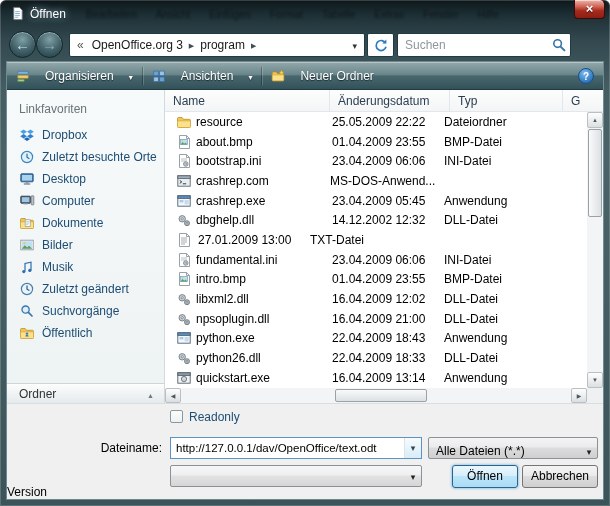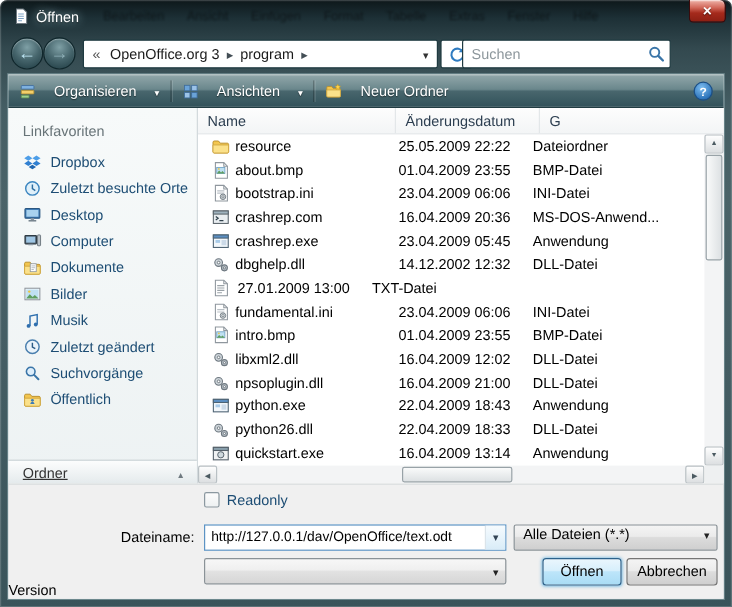--- a/index.html
+++ b/index.html
@@ -29,21 +29,21 @@
   .i-back::after{content:"←";color:#bfe6f5;font-size:15px;line-height:25px;}
   .i-fwd::after{content:"→";color:#8fb0b8;font-size:15px;line-height:25px;}
   .addressbar{position:absolute;left:62px;top:5px;width:296px;height:24px;background:#fff;border:1px solid #1f3a40;border-radius:2px;display:flex;align-items:center;}
   .crumb-overflow{padding:0 4px 0 7px;color:#555;}
   .crumb{padding:0 4px;color:#1a1a1a;}
   .crumb-sep{padding:0 2px;color:#434e55;}
   .i-sep::after{content:"▶";font-size:7px;vertical-align:1px;}
   .addr-drop{margin-left:auto;padding:0 7px;color:#333;}
   .i-caret::after{content:"▾";font-size:9px;}
   .refresh-btn{position:absolute;left:360px;top:5px;width:27px;height:24px;background:#fff;border:1px solid #1f3a40;border-radius:2px;display:flex;align-items:center;justify-content:center;}
-  .searchbox{position:absolute;left:378px;top:5px;width:174px;height:24px;background:#fff;border:1px solid #1f3a40;border-radius:2px;display:flex;align-items:center;justify-content:center;}
+  .searchbox{position:absolute;left:390px;top:5px;width:174px;height:24px;background:#fff;border:1px solid #1f3a40;border-radius:2px;display:flex;align-items:center;justify-content:center;}
   .search-input{flex:1;min-width:0;border:none;outline:none;background:transparent;font:12px "Liberation Sans",sans-serif;padding-left:7px;color:#444;}
   .search-input::placeholder{color:#8d979c;opacity:1;}
   .search-ic{width:22px;height:16px;}
   
   .client{position:absolute;top:62px;left:7px;width:596px;height:437px;background:#f0f0f0;box-shadow:0 0 0 1px rgba(170,200,205,.45);}
   .toolbar{position:absolute;top:0;left:0;right:0;height:28px;display:flex;align-items:center;color:#fff;
     background:linear-gradient(180deg,#93a8ab 0%,#6a878c 46%,#48666d 52%,#32525a 100%);
     border-bottom:1px solid #203b41;box-shadow:inset 0 1px 0 rgba(255,255,255,.35);
     text-shadow:0 1px 1px rgba(0,0,0,.55);}
   .tb-btn{display:flex;align-items:center;gap:15px;padding:0 9px;height:100%;cursor:default;}
@@ -56,21 +56,21 @@
     background:radial-gradient(circle at 40% 30%,#7dbdf0,#2a71b8 75%);border:1px solid #1b4f86;
     color:#fff;text-align:center;text-shadow:none;}
   .i-help::after{content:"?";font-size:10px;font-weight:bold;line-height:14px;}
   
   .sidebar{position:absolute;left:0;top:28px;width:158px;height:313px;background:linear-gradient(180deg,#f7fafa,#edf2f3);border-right:1px solid #d3dadd;}
   .sb-header{padding:12px 0 8px 12px;color:#687478;}
   .sb-item{display:flex;align-items:center;gap:7px;height:22px;padding-left:12px;color:#1d4d74;cursor:default;}
   .sb-item .icon16{flex:none;}
   .folders-bar{position:absolute;left:0;bottom:0;width:157px;height:20px;display:flex;align-items:center;color:#333;
     background:linear-gradient(180deg,#fcfdfd,#e4eaec);border-top:1px solid #cdd5d8;}
-  .folders-label{padding-left:12px;text-decoration:underline;}
+  .folders-label{padding-left:12px;}
   .folders-chevron{margin-left:auto;margin-right:10px;color:#6f7a80;}
   .i-chevup::after{content:"▲";font-size:7px;}
   
   .listpane{position:absolute;left:158px;top:28px;width:438px;height:313px;background:#fff;}
   .list-header{position:absolute;top:0;left:0;right:0;height:22px;display:flex;background:linear-gradient(180deg,#fdfdfd,#f3f5f6);border-bottom:1px solid #e3e7e9;color:#2c3e50;}
   .lh-cell{display:flex;align-items:center;padding-left:8px;border-right:1px solid #e3e7e9;}
   .lh-c1{width:165px;}.lh-c2{width:120px;}.lh-c3{width:113px;}.lh-c4{width:24px;border-right:none;}
   .rows{position:absolute;top:22px;left:0;width:422px;bottom:15px;overflow:hidden;}
   .frow{height:19.7px;display:flex;align-items:center;white-space:nowrap;}
   .frow .icon16{flex:none;margin-left:11px;}
@@ -96,21 +96,21 @@
   
   .bottom-pane{position:absolute;left:0;top:341px;right:0;height:96px;background:#f0f0f0;border-top:1px solid #dadedf;}
   .readonly-row{position:absolute;left:163px;top:6px;display:flex;align-items:flex-start;gap:6px;}
   .checkbox{width:13px;height:13px;background:linear-gradient(180deg,#fcfcfc,#eef1f2);border:1px solid #8b98a0;border-radius:2px;}
   .readonly-label{color:#1d4d74;}
   .lbl-filename{position:absolute;left:0;top:37px;width:155px;text-align:right;}
   .lbl-version{position:absolute;left:0;top:65px;width:155px;text-align:left;margin-top:16px;}
   .filename-combo{position:absolute;left:163px;top:33px;width:252px;height:22px;background:#fff;border:1px solid #5c93c4;display:flex;align-items:center;}
   .filename-input{flex:1;min-width:0;border:none;outline:none;background:transparent;font:11.5px "Liberation Sans",sans-serif;padding-left:5px;}
   .combo-arrow-lite{width:17px;align-self:stretch;display:flex;align-items:center;justify-content:center;border-left:1px solid #dbe4ea;background:linear-gradient(180deg,#f6fbfe,#d9ecf8);color:#345;}
-  .filetype-combo{position:absolute;left:421px;top:33px;width:170px;height:22px;border:1px solid #8a9297;border-radius:2px;display:flex;align-items:flex-start;
+  .filetype-combo{position:absolute;left:421px;top:33px;width:170px;height:22px;border:1px solid #8a9297;border-radius:2px;display:flex;align-items:flex-end;
     background:linear-gradient(180deg,#f4f4f4 0%,#ebebeb 45%,#dcdcdc 50%,#cfcfcf 100%);}
   .version-combo{position:absolute;left:163px;top:61px;width:252px;height:22px;border:1px solid #8a9297;border-radius:2px;display:flex;align-items:center;
     background:linear-gradient(180deg,#f7f7f7 0%,#efefef 45%,#e2e2e2 50%,#d6d6d6 100%);}
   .combo-text{flex:1;padding-left:7px;white-space:nowrap;overflow:hidden;}
   .combo-arrow{width:16px;text-align:center;color:#222;}
   .open-btn{position:absolute;left:445px;top:61px;width:66px;height:23px;border:1px solid #2c628b;border-radius:3px;text-align:center;line-height:21px;
     background:linear-gradient(180deg,#eaf6fd 0%,#d7effc 45%,#bde5fa 50%,#a9dcf5 100%);box-shadow:0 0 3px rgba(61,161,219,.9);}
   .cancel-btn{position:absolute;left:515px;top:61px;width:76px;height:23px;border:1px solid #757575;border-radius:3px;text-align:center;line-height:21px;
     background:linear-gradient(180deg,#f4f4f4 0%,#ebebeb 45%,#dddddd 50%,#cfcfcf 100%);}
 </style>
@@ -322,20 +322,21 @@
       <div class="folders-bar">
         <span class="folders-label">Ordner</span>
         <span class="folders-chevron i-chevup"></span>
       </div>
     </div>
 
     <div class="listpane">
       <div class="list-header">
         <div class="lh-cell lh-c1">Name</div>
         <div class="lh-cell lh-c2">Änderungsdatum</div>
+        <div class="lh-cell lh-c3">Typ</div>
         <div class="lh-cell lh-c4">G</div>
       </div>
       <div class="rows" id="file-rows">
           <div class="frow">
             <span class="icon16">
               <svg viewBox="0 0 16 16">
                 <path d="M1.5 4.5c0-.55.45-1 1-1h3.6l1.4 1.8h6c.55 0 1 .45 1 1v6.2c0 .55-.45 1-1 1h-11c-.55 0-1-.45-1-1z" fill="#f3c64f" stroke="#b98f2d" stroke-width=".8"></path>
                 <path d="M1.5 6.8h13v5.7c0 .55-.45 1-1 1h-11c-.55 0-1-.45-1-1z" fill="#fbe18a" stroke="#d2a944" stroke-width=".8"></path>
               </svg>
             </span>
@@ -374,21 +375,20 @@
           <div class="frow">
             <span class="icon16">
               <svg viewBox="0 0 16 16">
                 <rect x="1.8" y="2.8" width="12.4" height="10.4" fill="#e9eef1" stroke="#5c666d" stroke-width=".9"></rect>
                 <rect x="1.8" y="2.8" width="12.4" height="2.6" fill="#9fb3bf" stroke="#5c666d" stroke-width=".9"></rect>
                 <path d="M3.8 7.5l2 1.4-2 1.4" fill="none" stroke="#30414c" stroke-width="1"></path>
                 <path d="M6.8 10.8h3.4" stroke="#30414c" stroke-width="1"></path>
               </svg>
             </span>
             <span class="c-name">crashrep.com</span>
-            <span class="c-date">16.04.2009 20:36</span>
             <span class="c-type">MS-DOS-Anwend...</span>
           </div>
           <div class="frow">
             <span class="icon16">
               <svg viewBox="0 0 16 16">
                 <rect x="1.8" y="2.8" width="12.4" height="10.4" fill="#f2f7fb" stroke="#4e6374" stroke-width=".9"></rect>
                 <rect x="1.8" y="2.8" width="12.4" height="2.6" fill="#5b8fc3" stroke="#4e6374" stroke-width=".9"></rect>
                 <rect x="3.6" y="7" width="3.8" height="2.4" fill="#a9cbe8"></rect>
                 <rect x="8.6" y="7" width="4" height="4.4" fill="#ccdae8"></rect>
               </svg>

